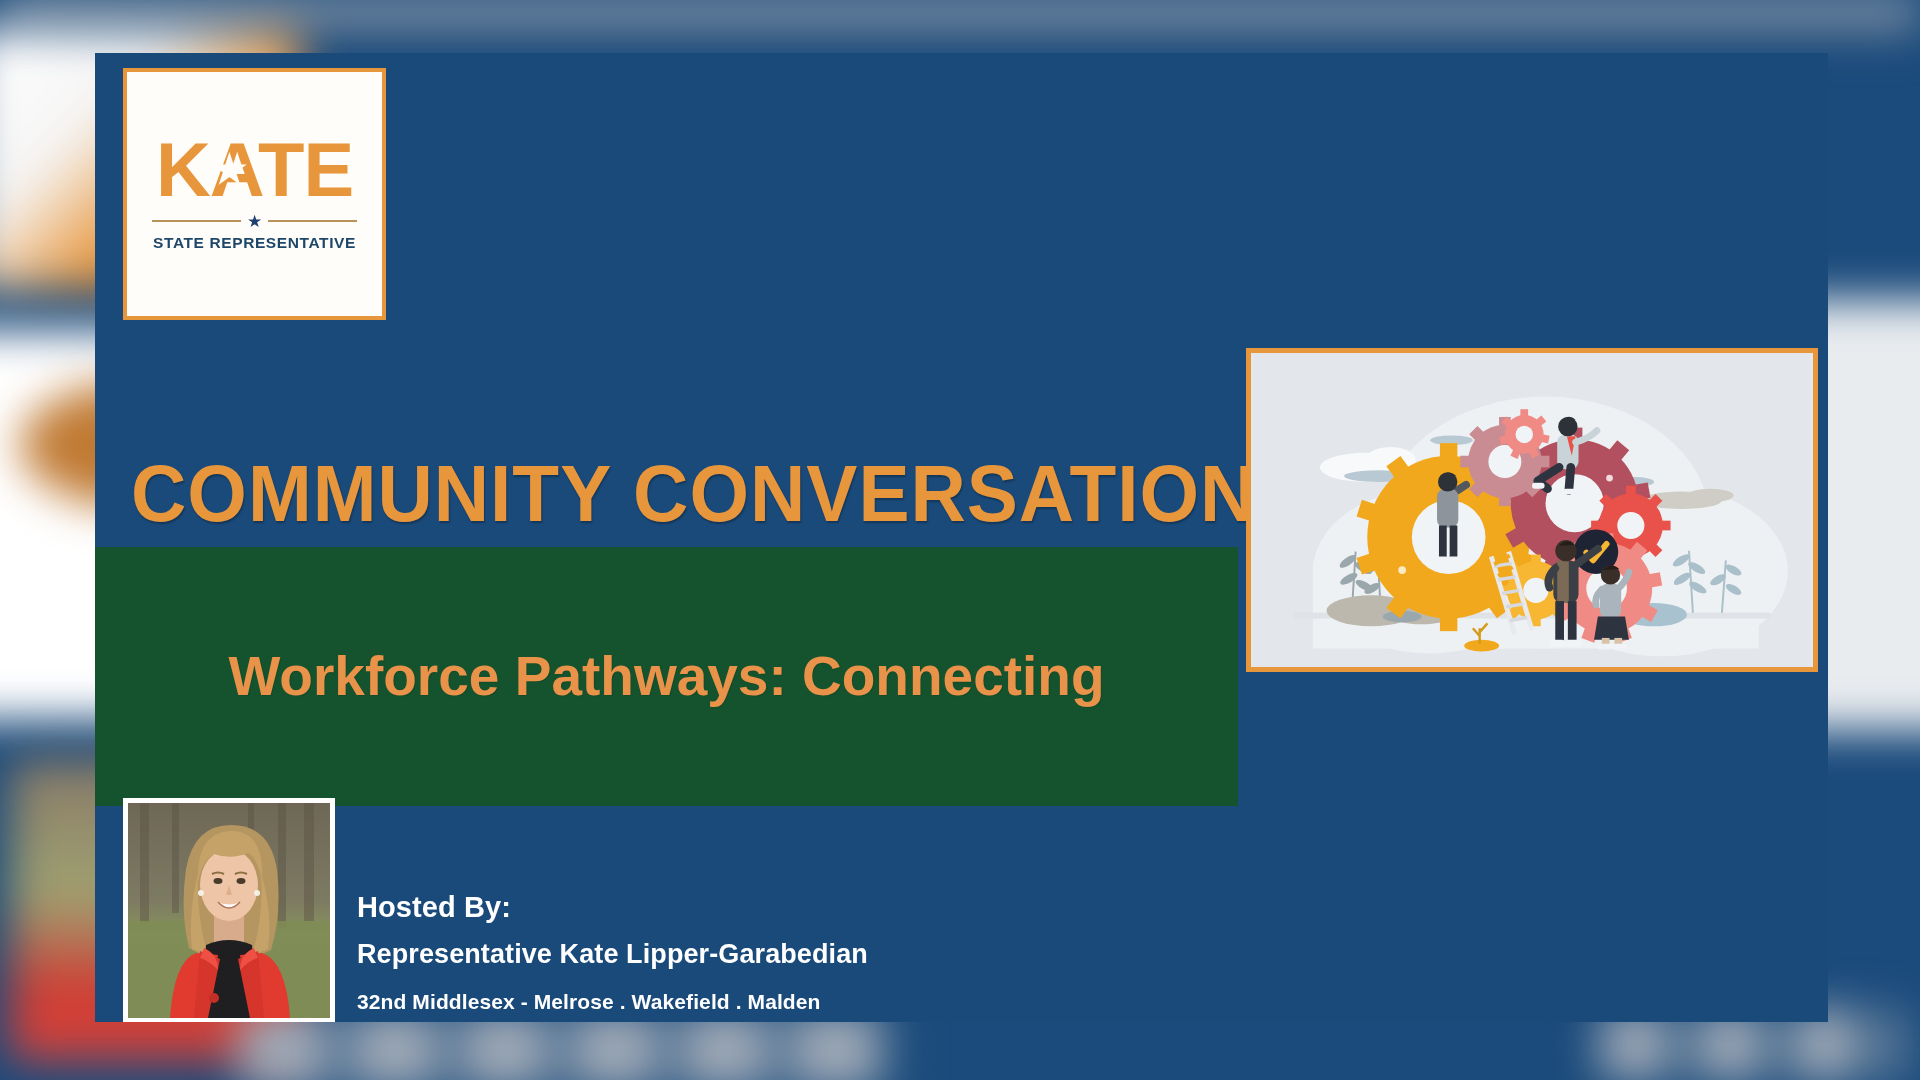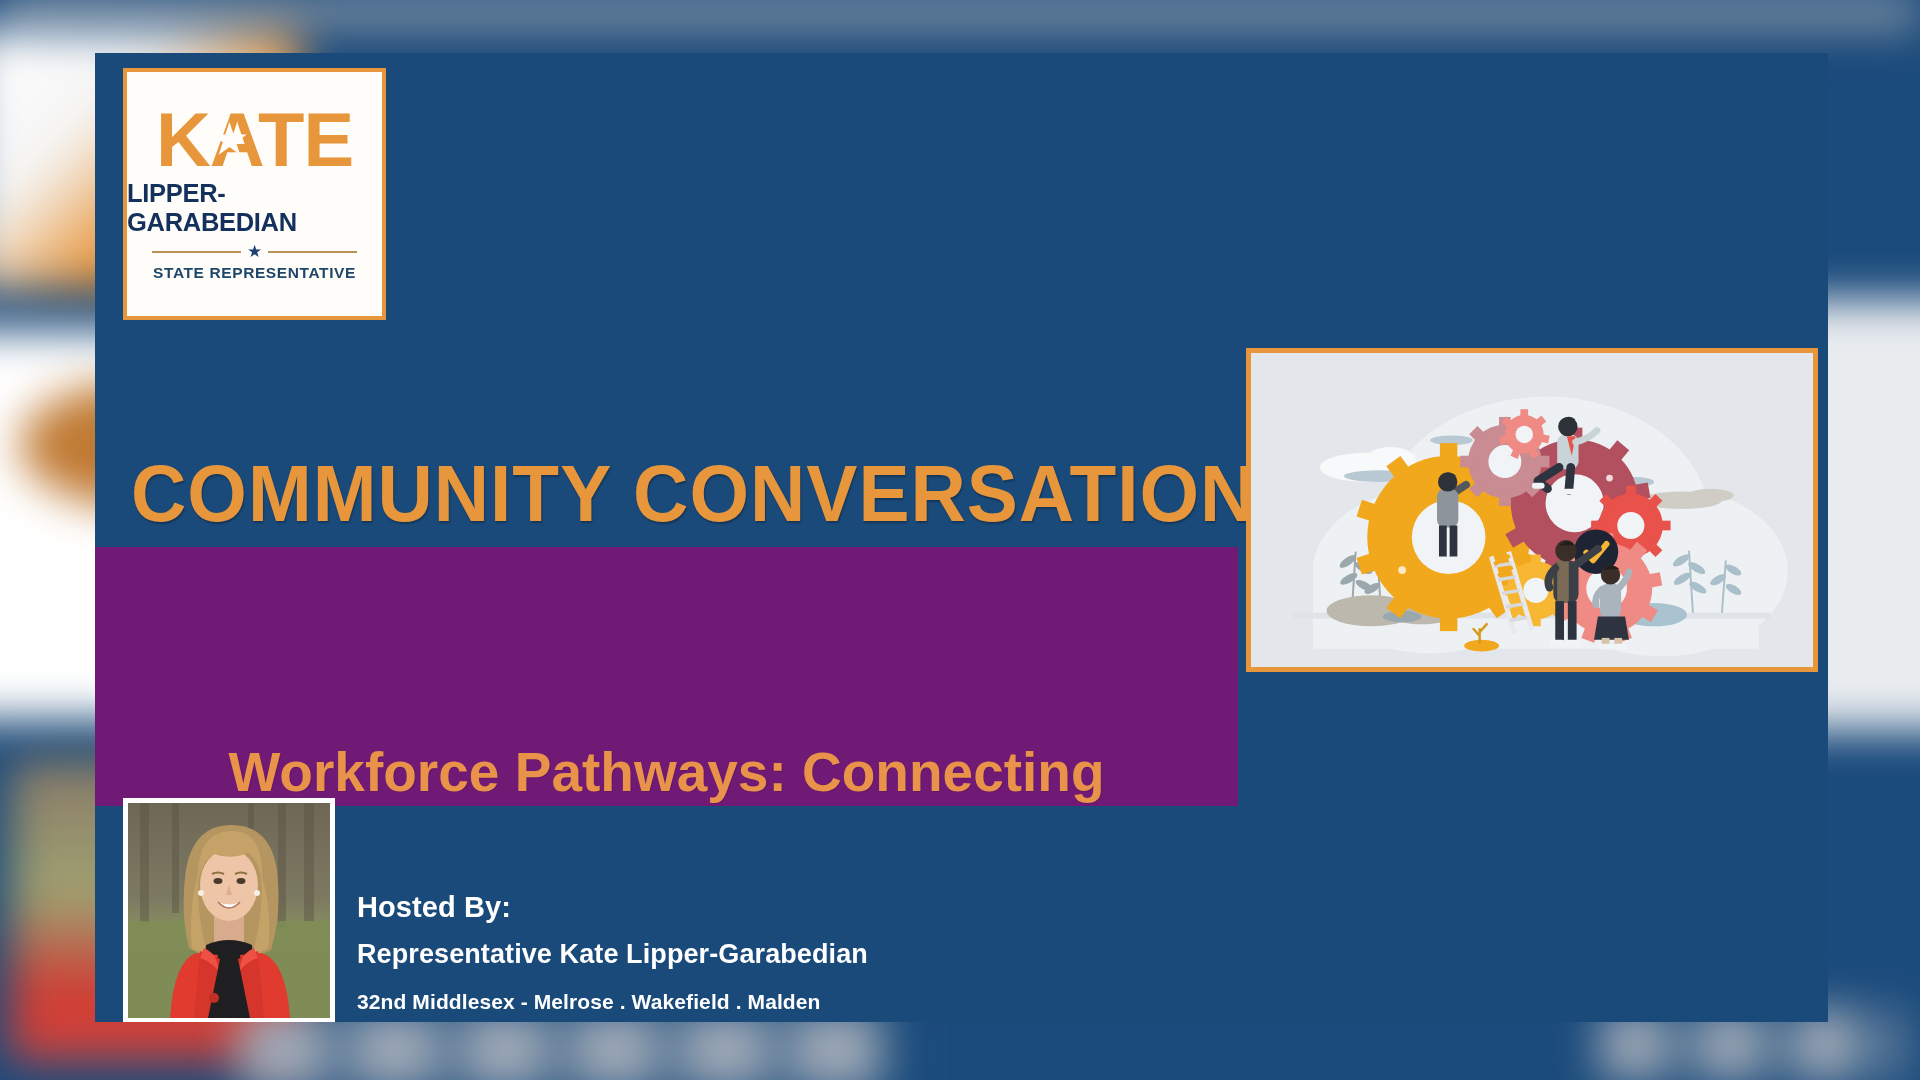--- a/index.html
+++ b/index.html
@@ -119,22 +119,22 @@
     transform:scaleX(.97);
     transform-origin:left center;
     white-space:nowrap;
     text-shadow:1px 2px 2px rgba(0,0,0,.28);
   }
 
   
   #subtitle-band {
     position:absolute; left:0; top:494px;
     width:1143px; height:259px;
-    background:#701a75;
-    display:flex; align-items:flex-end; justify-content:center;
+    background:#14532d;
+    display:flex; align-items:center; justify-content:center;
   }
   #subtitle-band .sub {
     font-family:"Liberation Sans Narrow","Liberation Sans", sans-serif;
     font-weight:bold;
     font-size:55px;
     line-height:1.24;
     color:#e8924a;
     text-align:center;
     width:1050px;
     text-shadow:1px 1px 1px rgba(0,0,0,.10);
@@ -210,21 +210,20 @@
   <div class="bg-layer bg-bottom-boxes-r"></div>
 </div>
 
 <div id="slide">
 
   <div id="logo">
     <div class="kate">
       <span>KATE</span>
       <span class="star">★</span>
     </div>
-    <div class="lname">LIPPER-GARABEDIAN</div>
     <div class="rule">
       <span class="line"></span>
       <span class="dot">★</span>
       <span class="line"></span>
     </div>
     <div class="role">STATE REPRESENTATIVE</div>
   </div>
 
   <div id="headline">
     <span>COMMUNITY CONVERSATION:</span>

